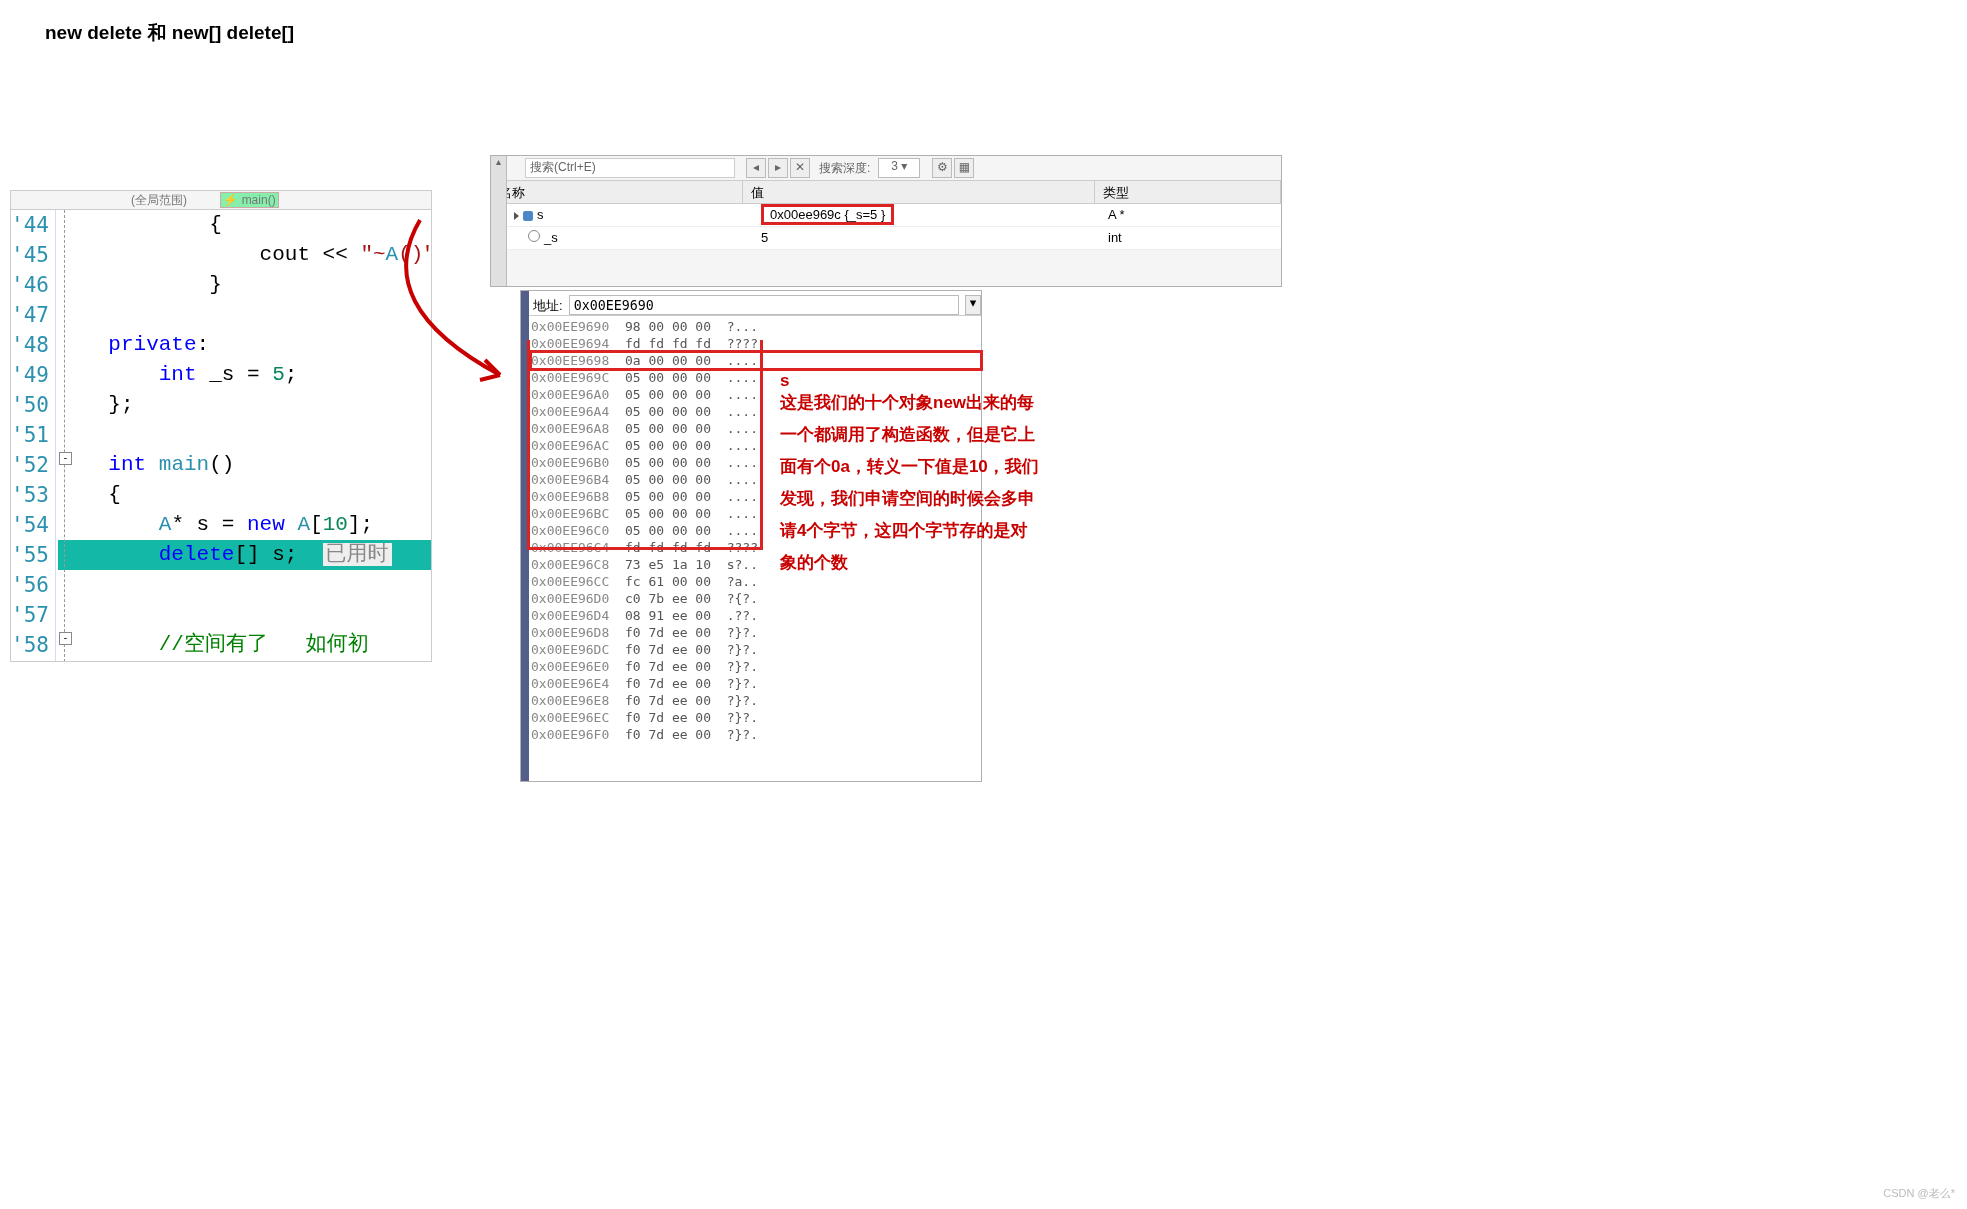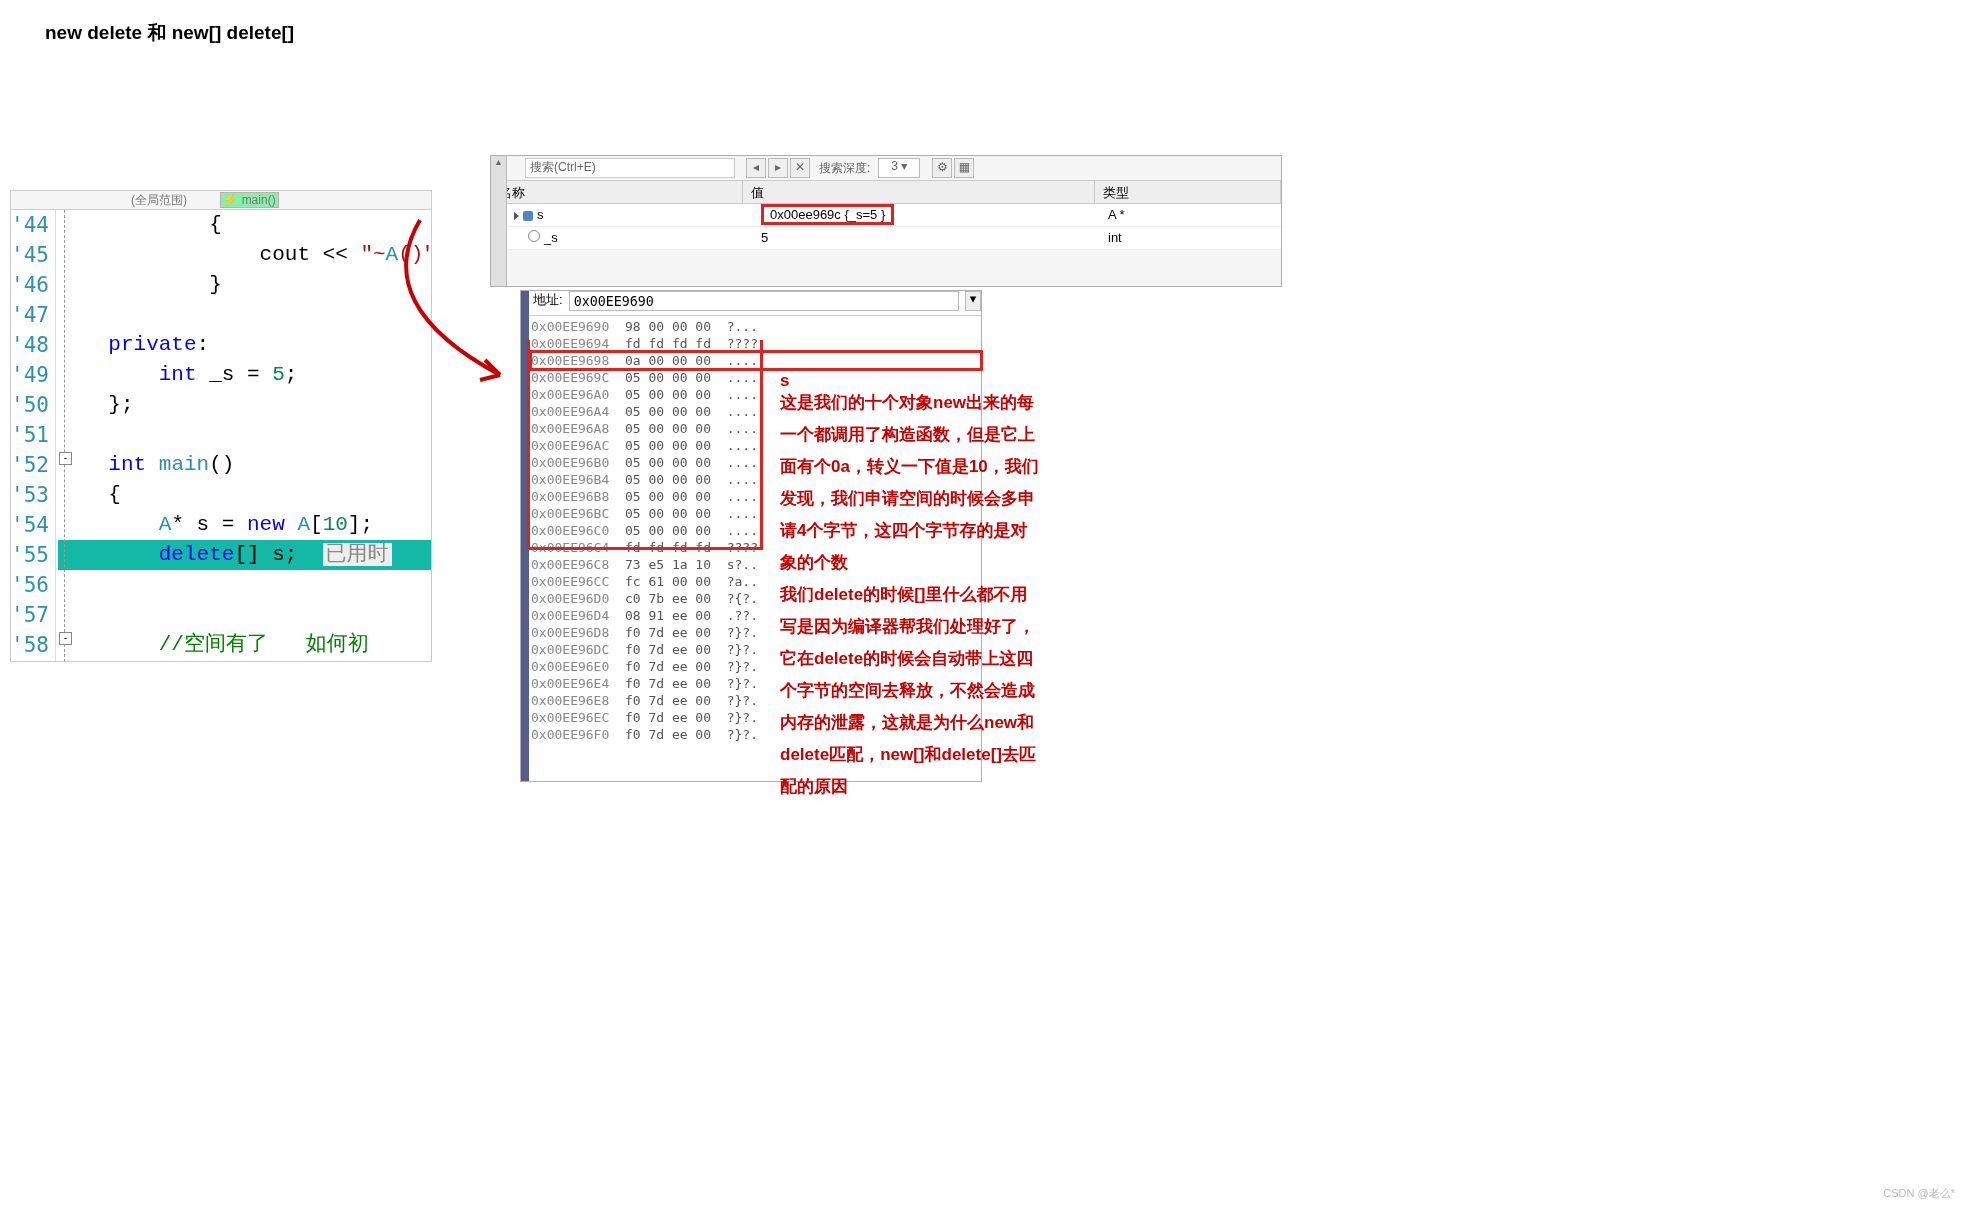--- a/index.html
+++ b/index.html
@@ -46,21 +46,21 @@
   .wrow .c3{flex:1;padding-left:4px}
   .wrow .shape{display:inline-block;width:10px;height:10px;background:#4a88c7;border-radius:2px;margin-right:4px;vertical-align:middle}
   .wrow .key{display:inline-block;width:10px;height:10px;border:1px solid #888;border-radius:50%;margin-right:4px;margin-left:14px}
   .red-box-top{border:3px solid #d22}
   .italic{font-style:italic;color:#888}
   .tri{display:inline-block;width:0;height:0;border-left:5px solid #555;border-top:4px solid transparent;border-bottom:4px solid transparent;margin-right:4px;vertical-align:middle}
 
   
   .mem{position:absolute;top:290px;left:520px;width:460px;height:490px;border:1px solid #b0b0b0;background:#fff;font-size:13px}
   .mem-sb{position:absolute;left:0;top:0;width:8px;height:100%;background:#545e8b}
-  .mem-addr{height:24px;border-bottom:1px solid #ccc;display:flex;align-items:flex-start;padding-left:12px;font-size:13px}
+  .mem-addr{height:24px;border-bottom:1px solid #ccc;display:flex;align-items:flex-end;padding-left:12px;font-size:13px}
   .mem-addr input{flex:1;height:18px;border:1px solid #bbb;background:#fff;margin:0 6px;padding:0 4px;font-family:Consolas,monospace}
   .mem-addr .dd{width:14px;height:18px;border:1px solid #bbb;text-align:center;line-height:14px;background:#eee}
   .mem-body{font-family:Consolas,monospace;font-size:13px;padding:2px 0 2px 10px;color:#555;line-height:17px;white-space:pre}
   .mem-body .adr{color:#888}
   .red-outline{outline:3px solid #d22;outline-offset:-1px}
   .red-col{position:absolute;left:527px;top:340px;width:230px;height:207px;border:3px solid #d22;border-top:none}
 
   
   .anno{position:absolute;top:365px;left:780px;width:260px;color:#c80000;font-weight:bold;font-size:17px;line-height:32px}
   .anno .lbl{position:absolute;top:0;left:0}
@@ -151,21 +151,20 @@
       <span class="dd">▾</span>
     </div>
     <div class="mem-body" id="membody"><div><span class="adr">0x00EE9690</span>  98 00 00 00  ?...</div><div><span class="adr">0x00EE9694</span>  fd fd fd fd  ????</div><div class="red-outline"><span class="adr">0x00EE9698</span>  0a 00 00 00  ....</div><div><span class="adr">0x00EE969C</span>  05 00 00 00  ....</div><div><span class="adr">0x00EE96A0</span>  05 00 00 00  ....</div><div><span class="adr">0x00EE96A4</span>  05 00 00 00  ....</div><div><span class="adr">0x00EE96A8</span>  05 00 00 00  ....</div><div><span class="adr">0x00EE96AC</span>  05 00 00 00  ....</div><div><span class="adr">0x00EE96B0</span>  05 00 00 00  ....</div><div><span class="adr">0x00EE96B4</span>  05 00 00 00  ....</div><div><span class="adr">0x00EE96B8</span>  05 00 00 00  ....</div><div><span class="adr">0x00EE96BC</span>  05 00 00 00  ....</div><div><span class="adr">0x00EE96C0</span>  05 00 00 00  ....</div><div><span class="adr">0x00EE96C4</span>  fd fd fd fd  ????</div><div><span class="adr">0x00EE96C8</span>  73 e5 1a 10  s?..</div><div><span class="adr">0x00EE96CC</span>  fc 61 00 00  ?a..</div><div><span class="adr">0x00EE96D0</span>  c0 7b ee 00  ?{?.</div><div><span class="adr">0x00EE96D4</span>  08 91 ee 00  .??.</div><div><span class="adr">0x00EE96D8</span>  f0 7d ee 00  ?}?.</div><div><span class="adr">0x00EE96DC</span>  f0 7d ee 00  ?}?.</div><div><span class="adr">0x00EE96E0</span>  f0 7d ee 00  ?}?.</div><div><span class="adr">0x00EE96E4</span>  f0 7d ee 00  ?}?.</div><div><span class="adr">0x00EE96E8</span>  f0 7d ee 00  ?}?.</div><div><span class="adr">0x00EE96EC</span>  f0 7d ee 00  ?}?.</div><div><span class="adr">0x00EE96F0</span>  f0 7d ee 00  ?}?.</div></div>
   </div>
   <div class="red-col"></div>
 
   <div class="anno">
     <div class="lbl">s</div>
     <div class="body" id="annobody">
         <div>这是我们的十个对象new出来的每一个都调用了构造函数，但是它上面有个0a，转义一下值是10，我们发现，我们申请空间的时候会多申请4个字节，这四个字节存的是对象的个数</div>
-        <div>我们delete的时候[]里什么都不用写是因为编译器帮我们处理好了，它在delete的时候会自动带上这四个字节的空间去释放，不然会造成内存的泄露，这就是为什么new和delete匹配，new[]和delete[]去匹配的原因</div>
       </div>
   </div>
 
   <svg class="arrow" viewBox="0 0 200 200">
     <path d="M35 5 Q -15 90 115 160" stroke="#c80000" stroke-width="4" fill="none"></path>
     <path d="M115 160 L100 145 M115 160 L95 165" stroke="#c80000" stroke-width="4" fill="none"></path>
   </svg>
 
   <div class="watermark">CSDN @老么*</div>
 </div>

